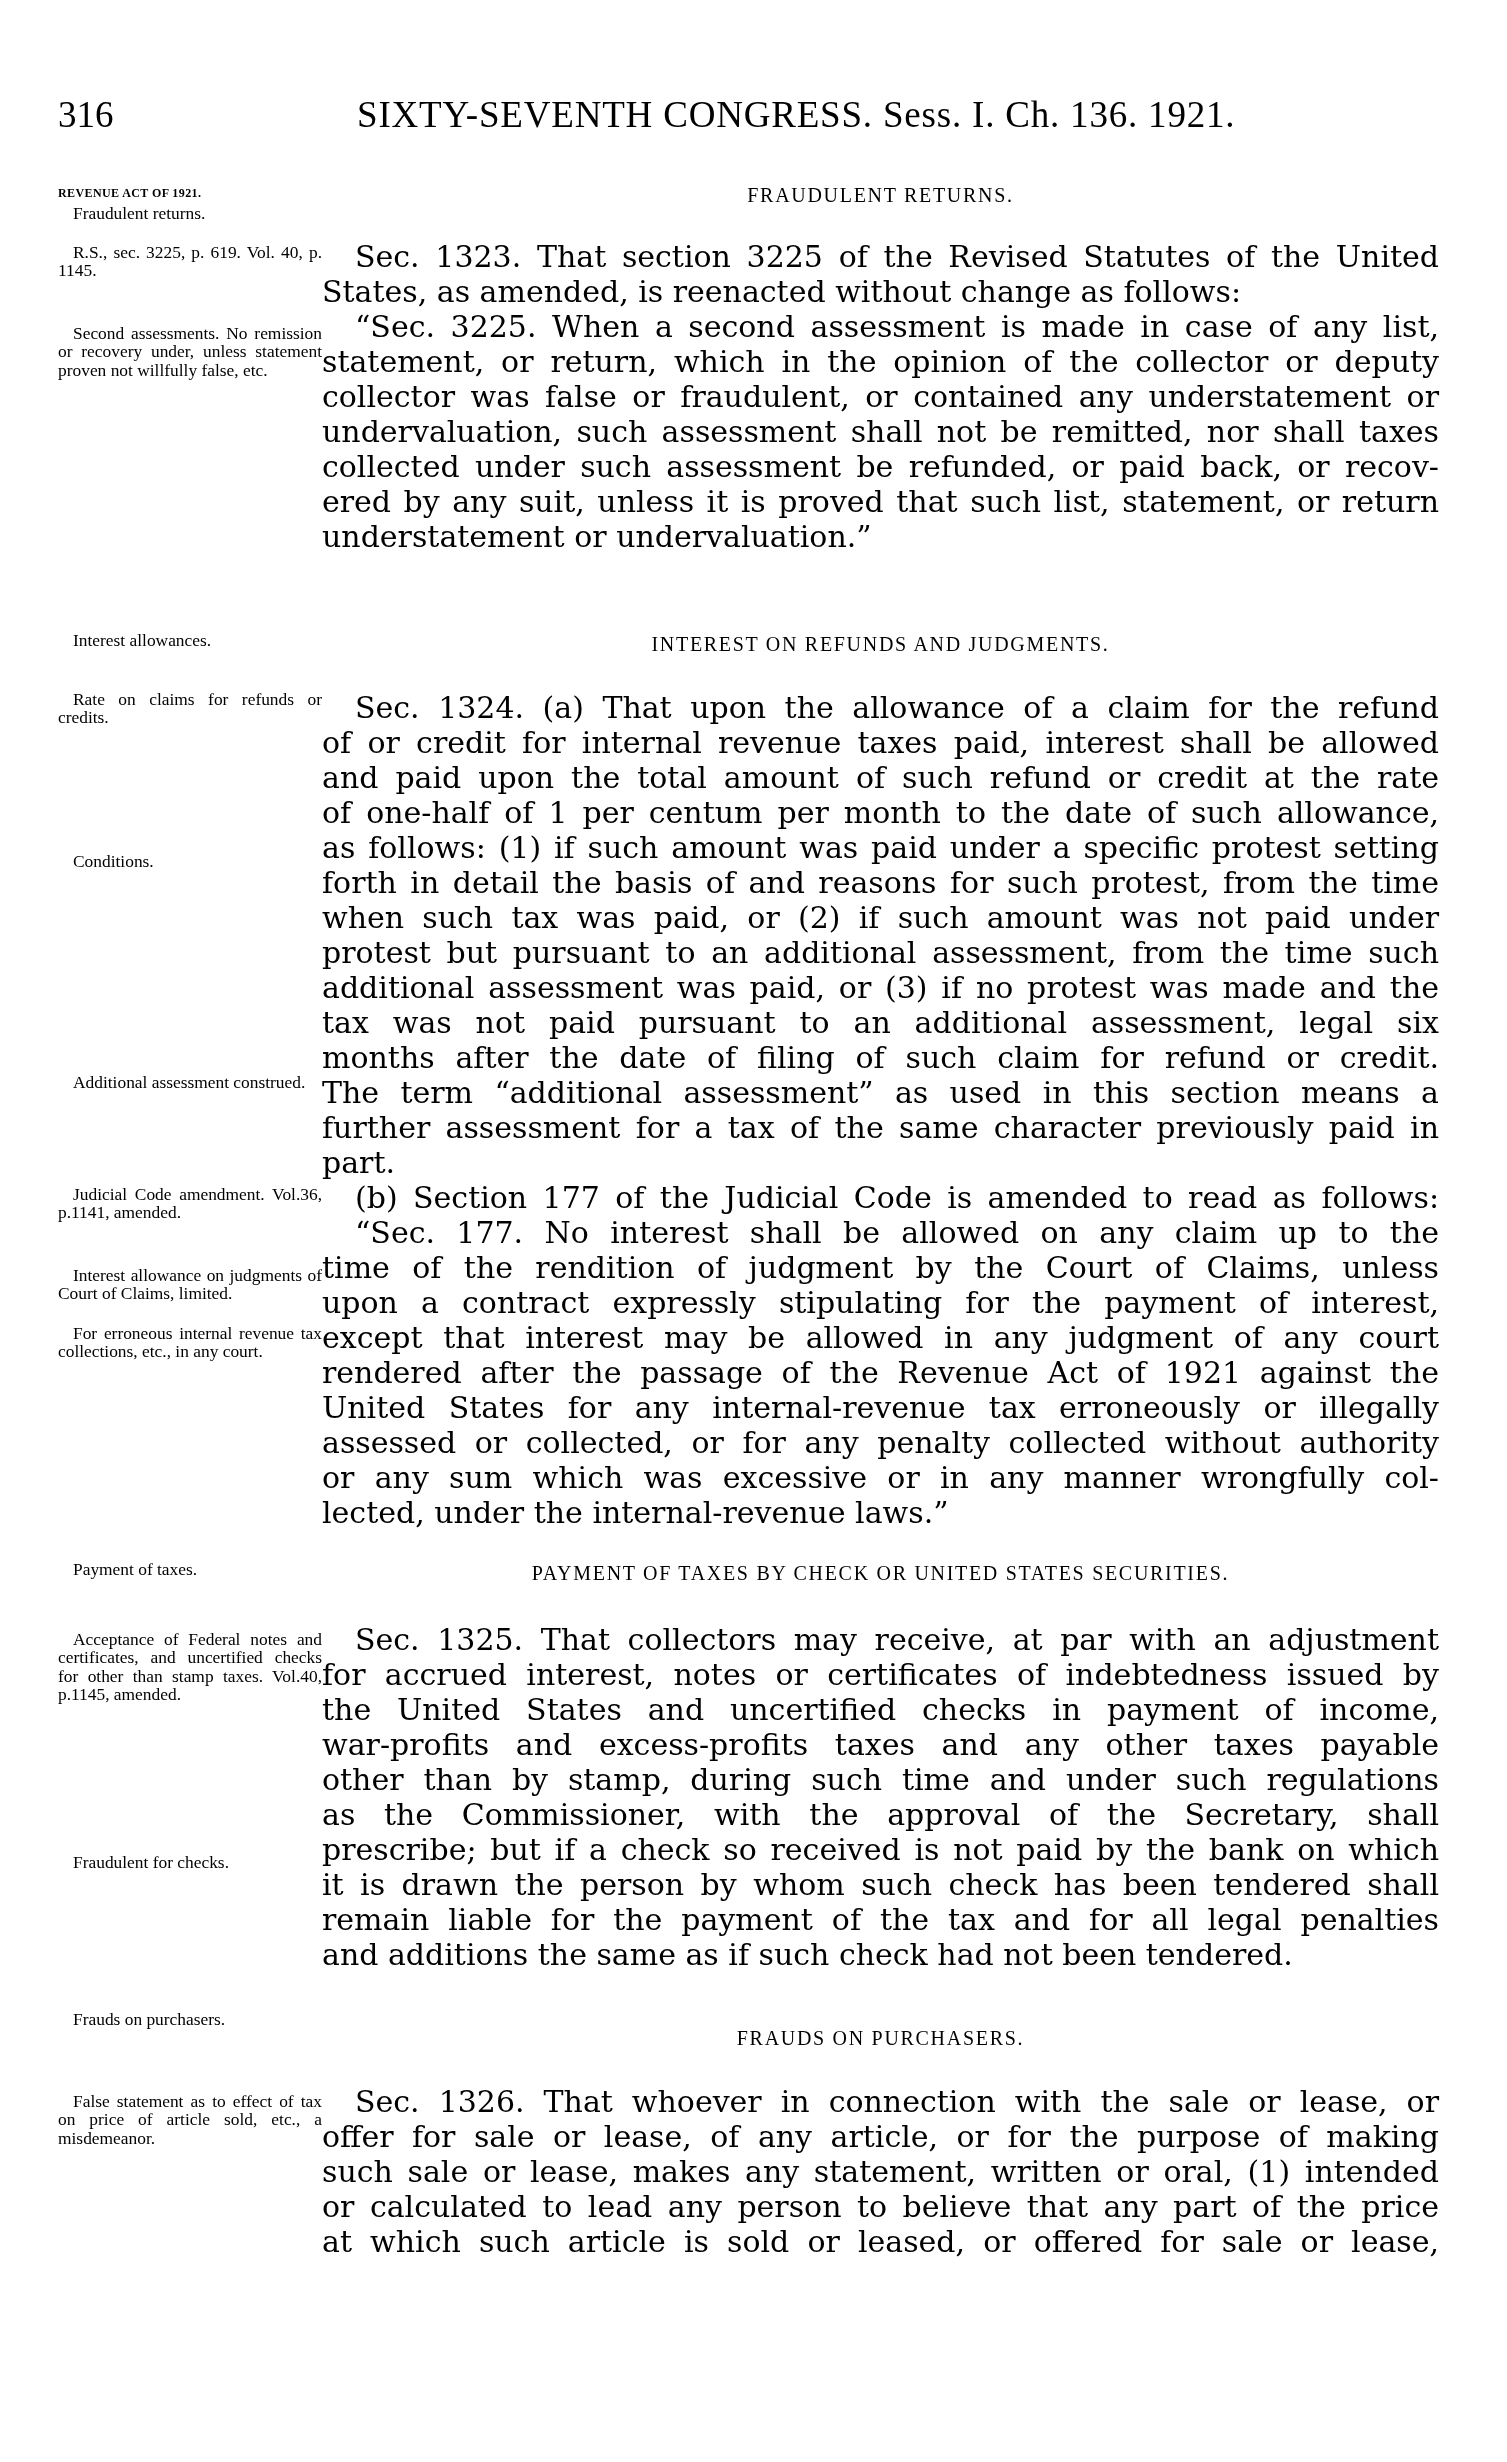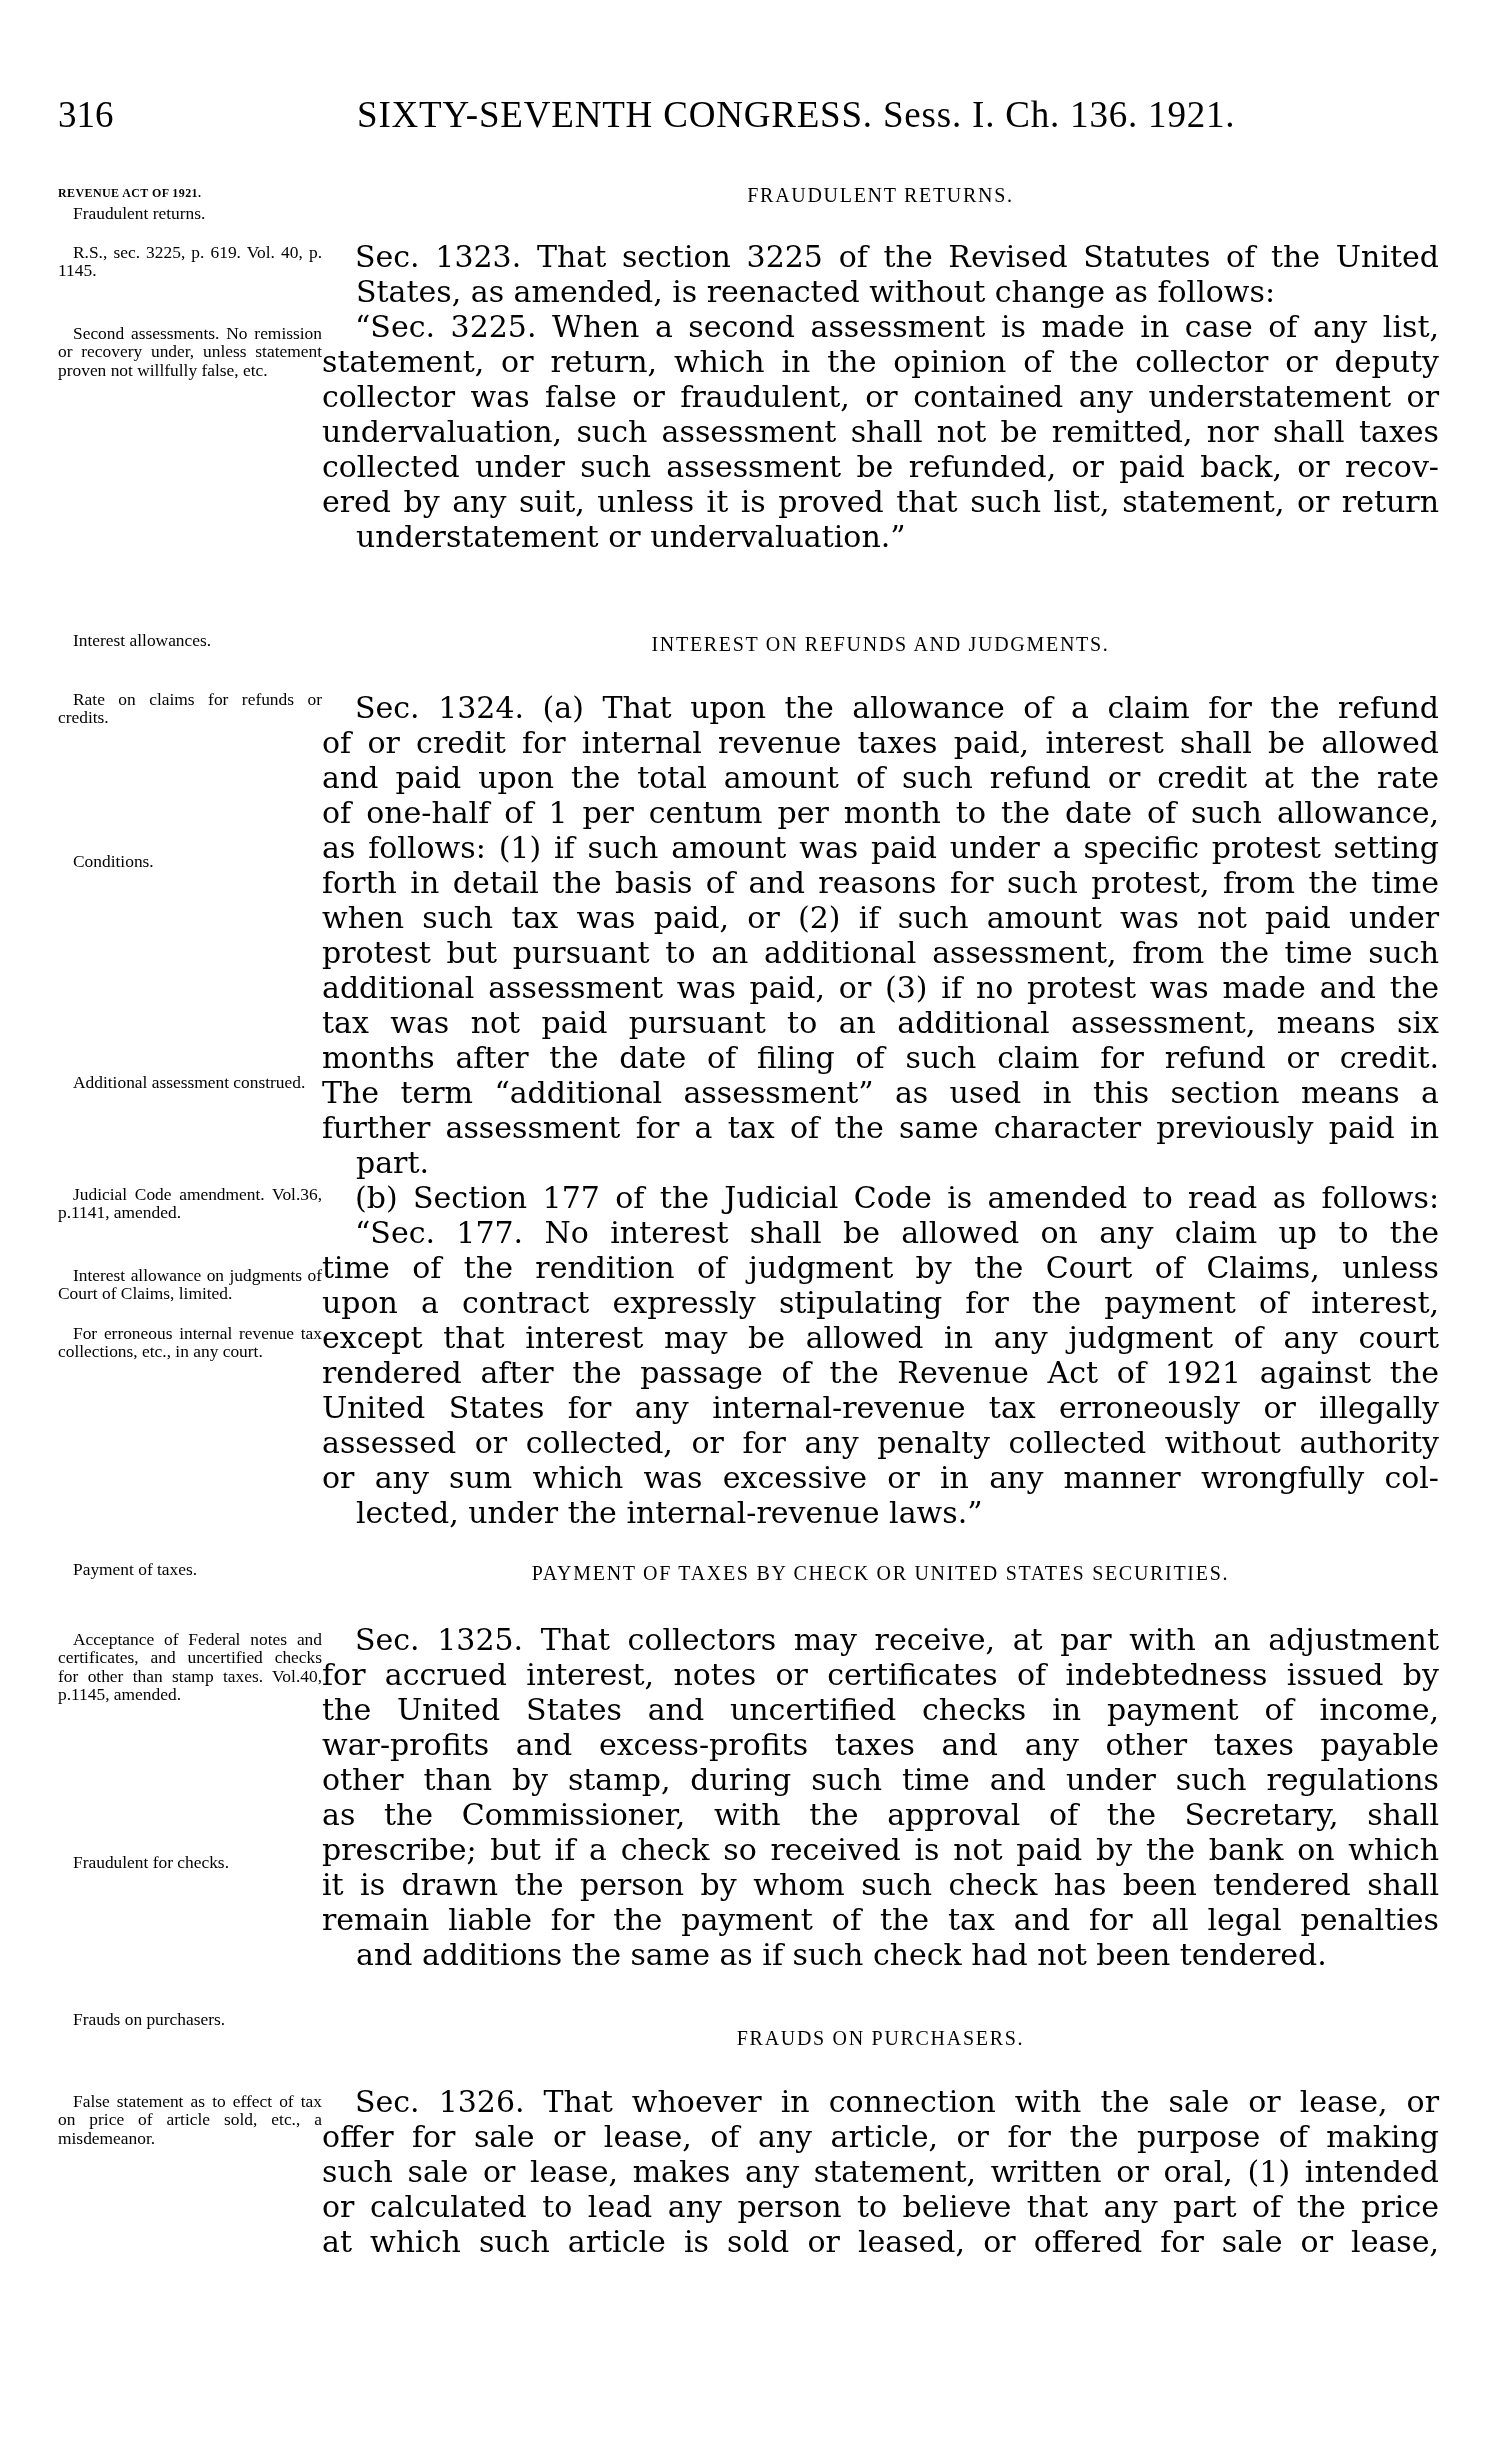--- a/index.html
+++ b/index.html
@@ -7,21 +7,21 @@
   .page { position:absolute; left:0; top:0; width:1508px; height:1724px; }
   .running-head { position:absolute; top:93px; left:58px; width:1396px; height:50px; font-size:37px; font-family:"Liberation Serif", serif; }
   .page-num { position:absolute; left:0; top:0; }
   .head-title { position:absolute; left:299px; top:0; letter-spacing:0.8px; }
   .margin { position:absolute; left:58px; width:264px; font-family:"Liberation Serif", serif; font-size:17.4px; line-height:18.3px; text-align:justify; text-align-last:left; }
   .margin .run { font-size:16px; letter-spacing:0.4px; font-weight:bold; text-indent:0; }
   .margin p { margin:0; text-indent:15px; }
   .heading { position:absolute; left:322px; width:1117px; text-align:center; font-family:"Liberation Serif", serif; font-size:20px; letter-spacing:1.7px; }
   .body-block { position:absolute; left:322px; width:1117px; font-family:"DejaVu Serif", serif; font-size:30px; line-height:35px; text-align:justify; text-align-last:justify; }
   .body-block .line { display:block; white-space:nowrap; text-align:justify; text-align-last:justify; }
-  .body-block .line.last { text-align-last:left;margin-left:34px; }
+  .body-block .line.last { text-align-last:left; }
   .body-block .line.indent { padding-left:33px; }
 </style>
 </head>
 <body>
 
 <div class="page">
 
   <div class="running-head">
     <span class="page-num">316</span>
     <span class="head-title">SIXTY-SEVENTH CONGRESS. Sess. I. Ch. 136. 1921.</span>
@@ -93,21 +93,21 @@
   <div class="body-block" style="top:690px;">
     <span class="line indent">Sec. 1324. (a) That upon the allowance of a claim for the refund</span>
     <span class="line">of or credit for internal revenue taxes paid, interest shall be allowed</span>
     <span class="line">and paid upon the total amount of such refund or credit at the rate</span>
     <span class="line">of one-half of 1 per centum per month to the date of such allowance,</span>
     <span class="line">as follows: (1) if such amount was paid under a specific protest setting</span>
     <span class="line">forth in detail the basis of and reasons for such protest, from the time</span>
     <span class="line">when such tax was paid, or (2) if such amount was not paid under</span>
     <span class="line">protest but pursuant to an additional assessment, from the time such</span>
     <span class="line">additional assessment was paid, or (3) if no protest was made and the</span>
-    <span class="line">tax was not paid pursuant to an additional assessment, means six</span>
+    <span class="line">tax was not paid pursuant to an additional assessment, legal six</span>
     <span class="line">months after the date of filing of such claim for refund or credit.</span>
     <span class="line">The term “additional assessment” as used in this section means a</span>
     <span class="line">further assessment for a tax of the same character previously paid in</span>
     <span class="line last">part.</span>
     <span class="line indent">(b) Section 177 of the Judicial Code is amended to read as follows:</span>
     <span class="line indent">“Sec. 177. No interest shall be allowed on any claim up to the</span>
     <span class="line">time of the rendition of judgment by the Court of Claims, unless</span>
     <span class="line">upon a contract expressly stipulating for the payment of interest,</span>
     <span class="line">except that interest may be allowed in any judgment of any court</span>
     <span class="line">rendered after the passage of the Revenue Act of 1921 against the</span>

